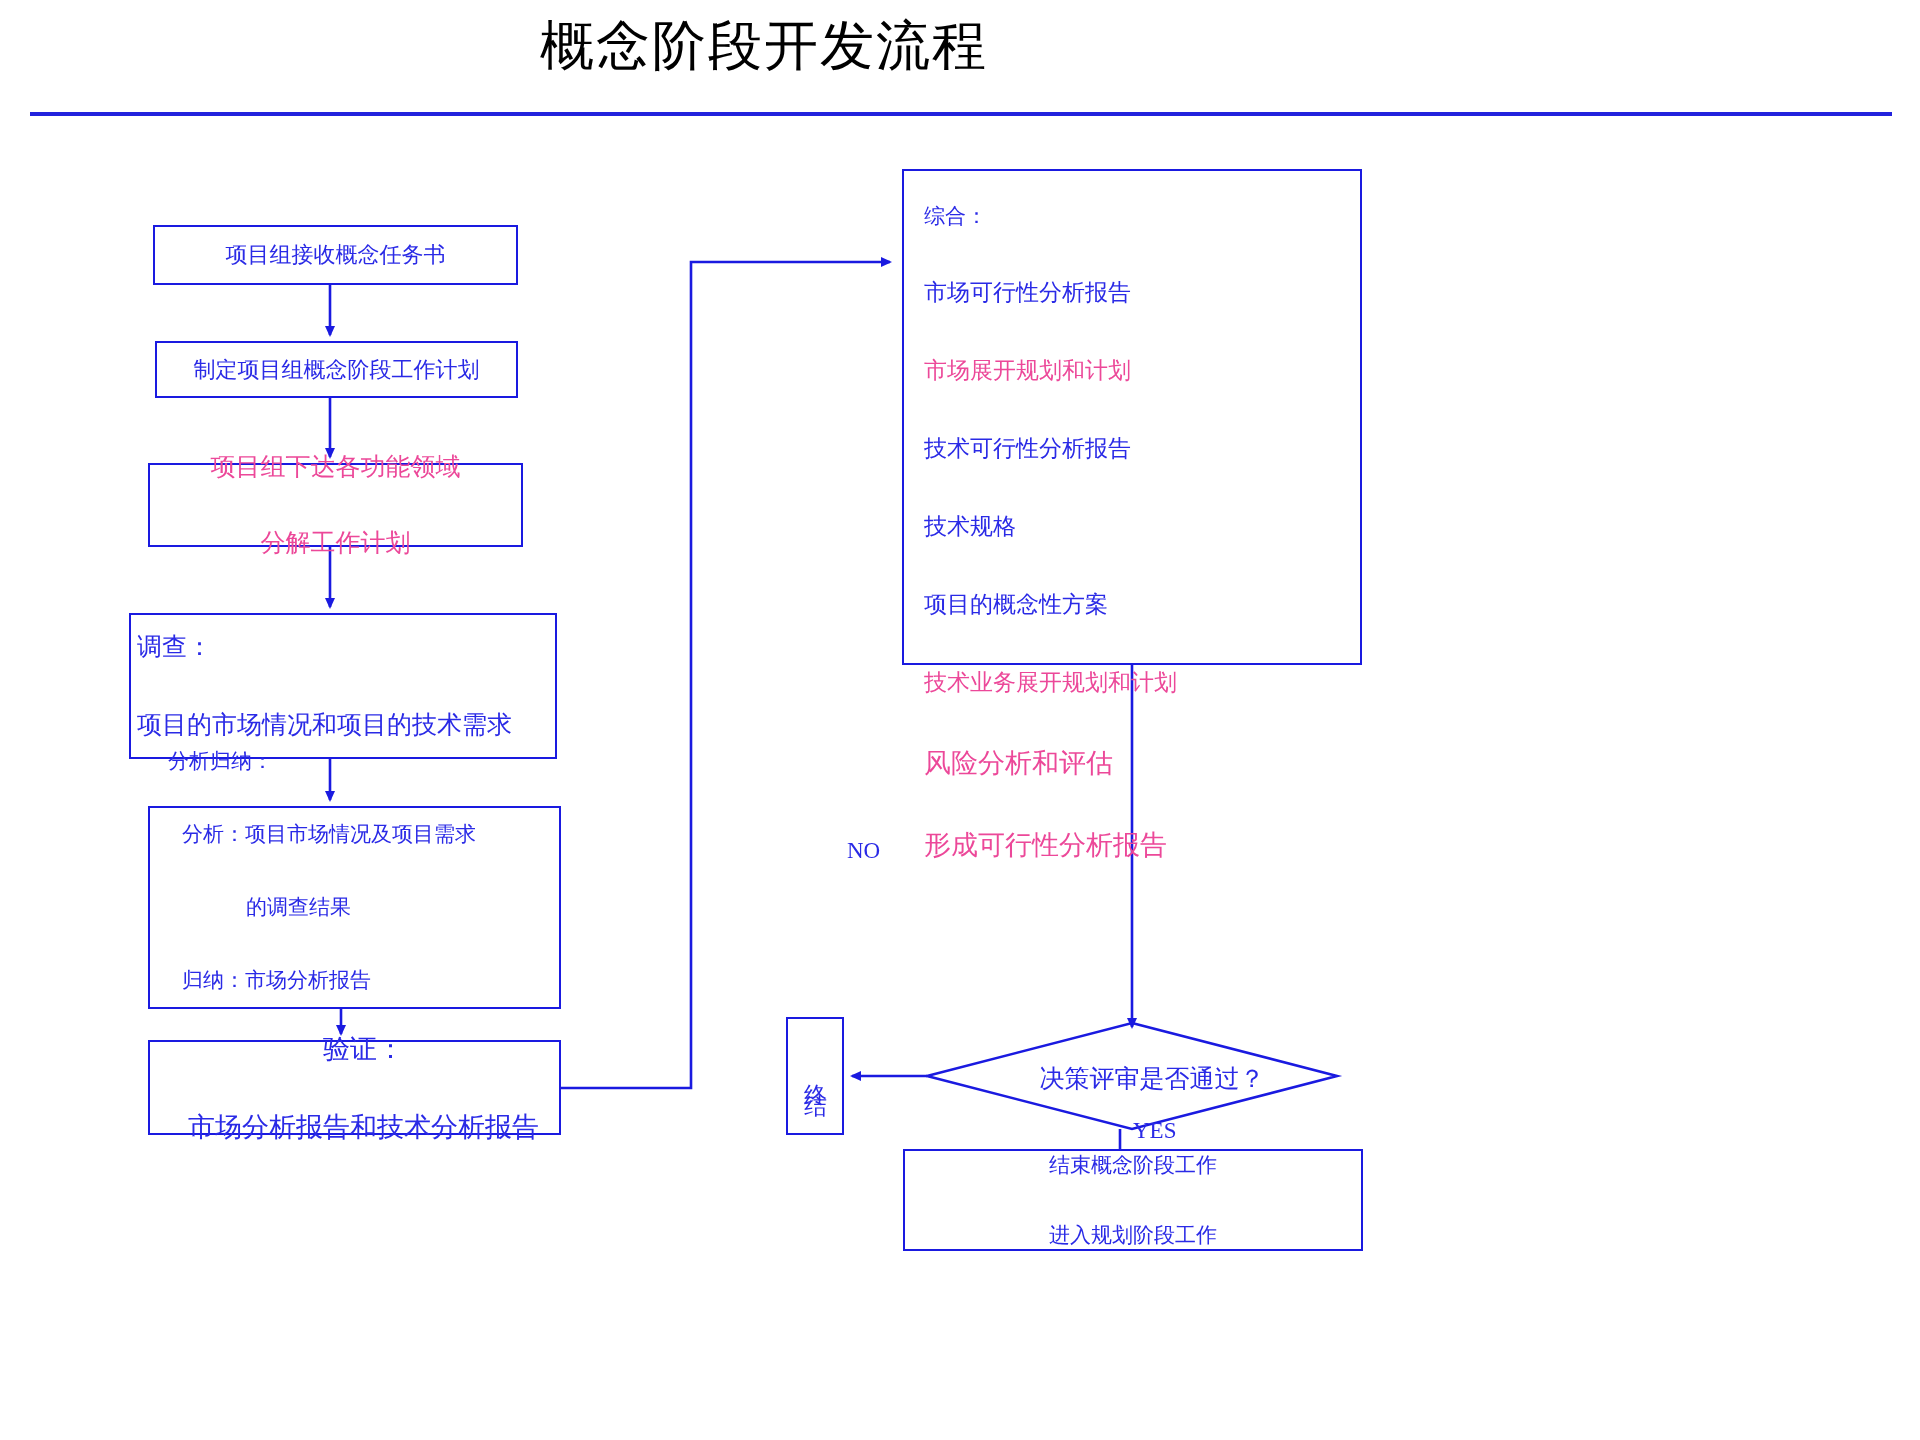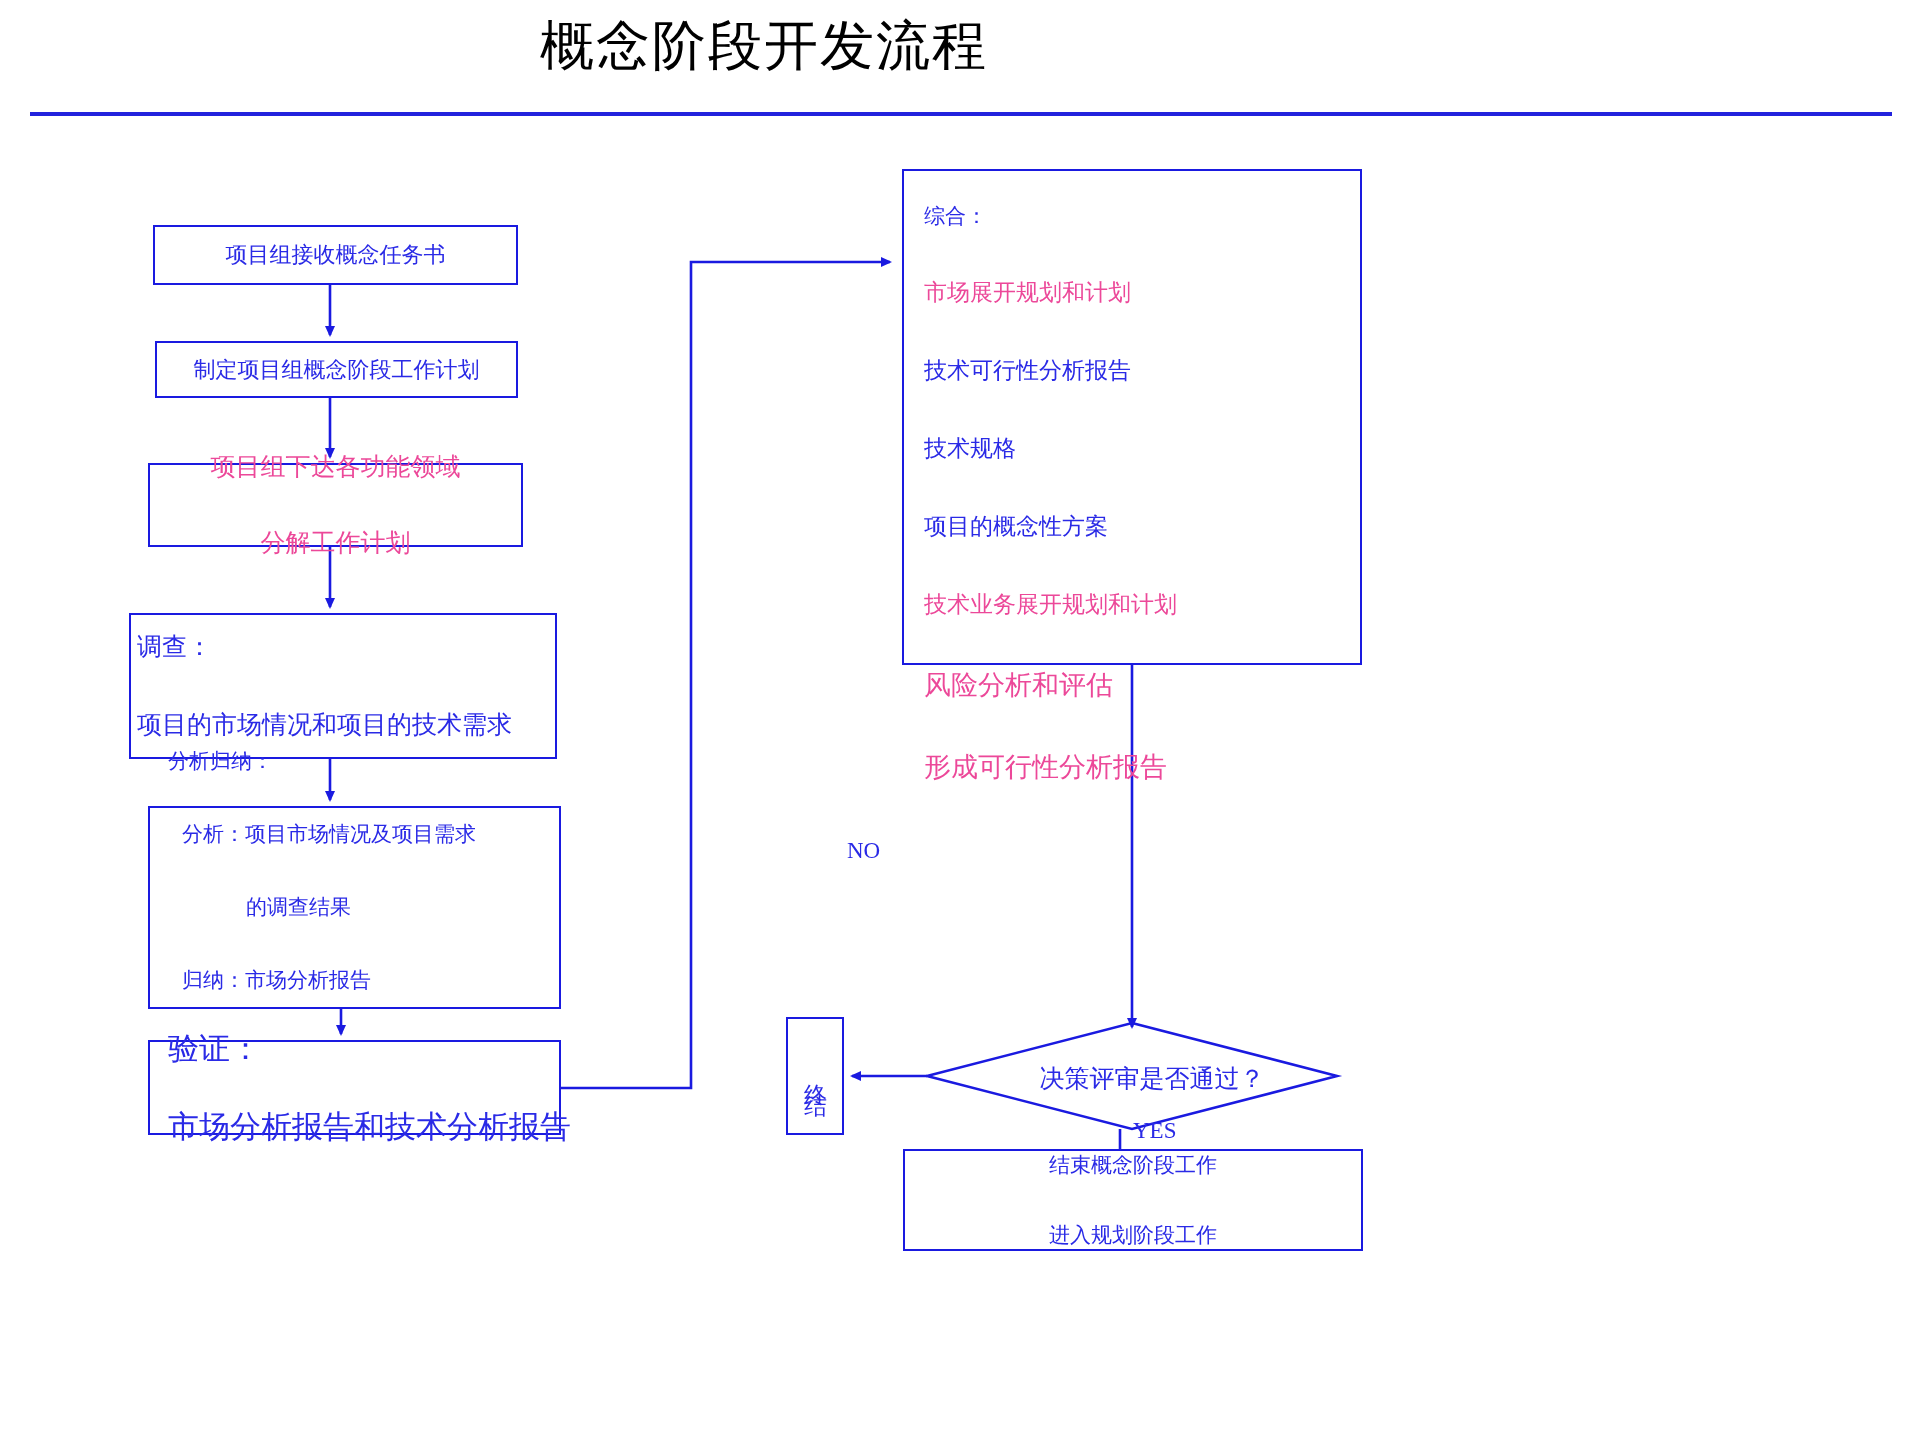--- a/index.html
+++ b/index.html
@@ -28,21 +28,21 @@
   .line{white-space:nowrap;}
   .blue{color:#2a2ae6;}
   .red{color:#ec4899;}
 
   
   #b1{left:153px;top:225px;width:365px;height:60px;font-size:22px;}
   #b2{left:155px;top:341px;width:363px;height:57px;font-size:22px;}
   #b3{left:148px;top:463px;width:375px;height:84px;font-size:25px;line-height:42px;}
   #b4{left:129px;top:613px;width:428px;height:146px;font-size:25px;padding-left:6px;line-height:44px;}
   #b5{left:148px;top:806px;width:413px;height:203px;font-size:21px;padding-left:18px;line-height:39px;}
-  #b6{left:148px;top:1040px;width:413px;height:95px;font-size:31px;padding-left:18px;line-height:44px;}
+  #b6{left:148px;top:1040px;width:413px;height:95px;font-size:27px;padding-left:18px;line-height:44px;text-align:center;}
 
   
   #b7{left:902px;top:169px;width:460px;height:496px;padding-left:20px;
       display:flex;flex-direction:column;justify-content:flex-start;padding-top:28px;}
   #b7 .line{margin-bottom:8px;}
   .s20{font-size:21px;line-height:34px;}
   .s22{font-size:23px;line-height:36px;}
   .s25{font-size:27px;line-height:40px;}
 
   #b8{left:786px;top:1017px;width:58px;height:118px;font-size:23px;line-height:42px;}
@@ -122,20 +122,21 @@
     <div class="line blue" style="padding-left:66px">技术分析报告</div>
   </div>
 
   <div class="box lft" id="b6">
     <div class="line blue">验证：</div>
     <div class="line blue">市场分析报告和技术分析报告</div>
   </div>
 
   <div class="box" id="b7">
     <div class="line blue s20">综合：</div>
+    <div class="line blue s22">市场可行性分析报告</div>
     <div class="line red s22">市场展开规划和计划</div>
     <div class="line blue s22">技术可行性分析报告</div>
     <div class="line blue s22">技术规格</div>
     <div class="line blue s22">项目的概念性方案</div>
     <div class="line red s22">技术业务展开规划和计划</div>
     <div class="line red s25">风险分析和评估</div>
     <div class="line red s25">形成可行性分析报告</div>
   </div>
 
   <div class="diamond-label">决策评审是否通过？</div>

